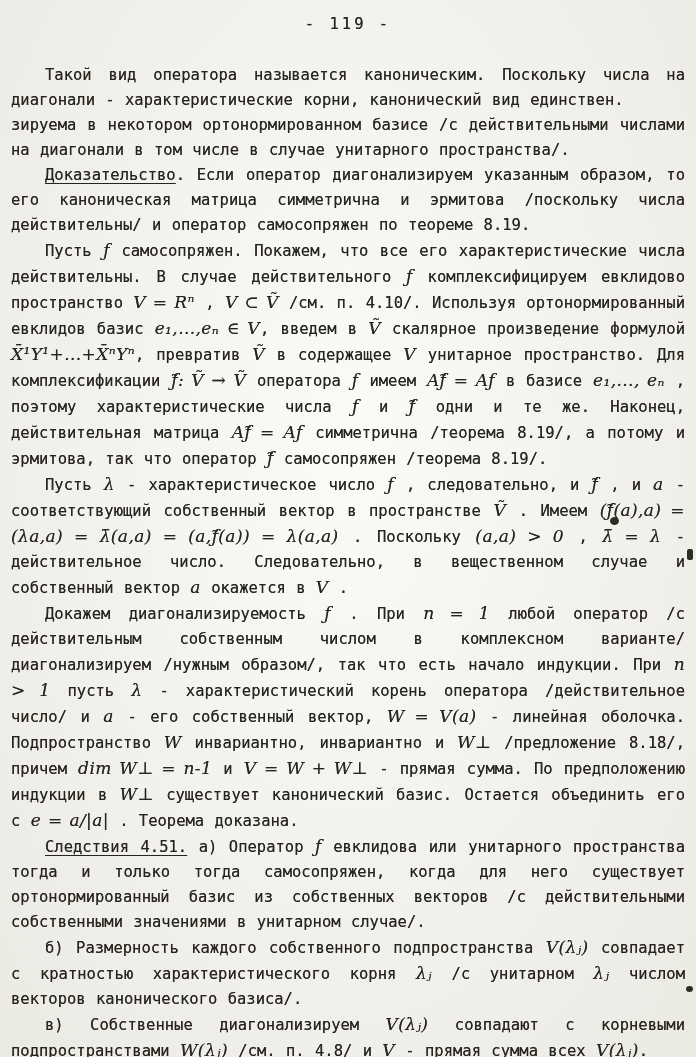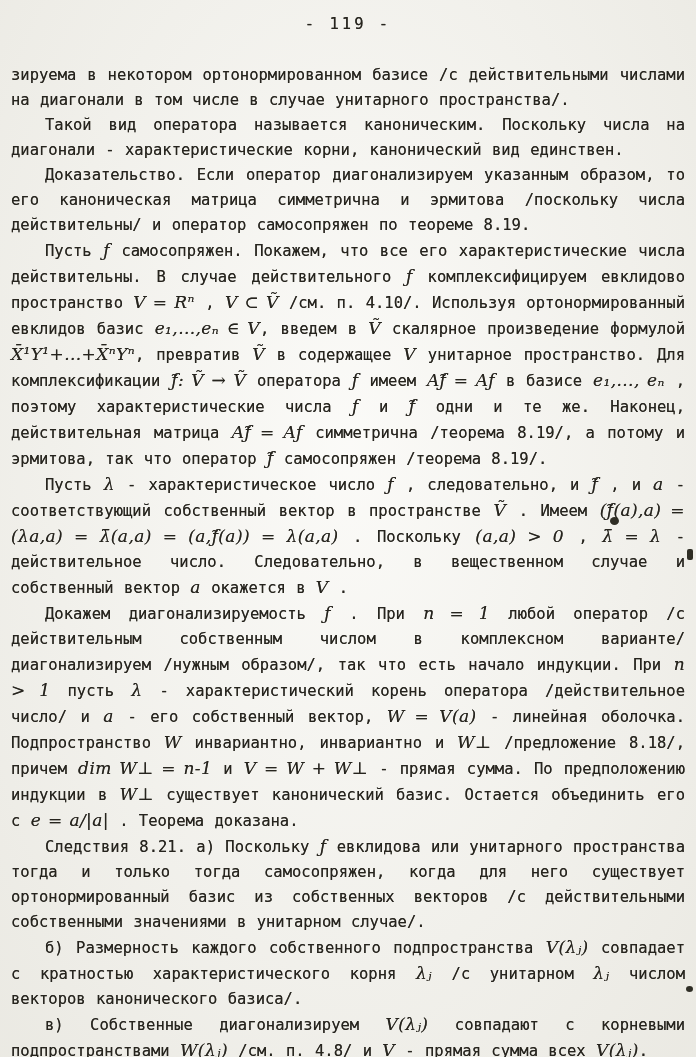--- a/index.html
+++ b/index.html
@@ -32,46 +32,47 @@
   .para.indent { text-indent:34px; }
   .tw { }
   .hw {
     font-family:"DejaVu Serif","DejaVu Sans",serif;
     font-style:italic;
     font-size:17px;
     letter-spacing:0.4px;
     color: var(--ink, #23211b);
   }
   .u {
+    text-decoration:underline;
     text-underline-offset:3px;
   }
   .speck {
     position:absolute;
     background:#1a180f;
     border-radius:50%;
     opacity:0.9;
   }
   .speck-1 { left:610px; top:517px; width:9px; height:8px; }
   .speck-2 { left:687px; top:549px; width:6px; height:11px; border-radius:2px; }
   .speck-3 { left:686px; top:986px; width:7px; height:6px; }
 </style>
 </head>
 <body>
 
 <div class="page">
   <div class="page-number">- 119 -</div>
 
   <div class="text-body">
+      <p class="para indent"><span class="tw">Такой вид оператора называется каноническим. Поскольку числа на диагонали - характеристические корни, канонический вид единствен.</span></p>
       <p class="para"><span class="tw">зируема в некотором ортонормированном базисе /с действительными числами на диагонали в том числе в случае унитарного пространства/.</span></p>
-      <p class="para indent"><span class="tw">Такой вид оператора называется каноническим. Поскольку числа на диагонали - характеристические корни, канонический вид единствен.</span></p>
       <p class="para indent"><span class="tw u">Доказательство</span><span class="tw">. Если оператор диагонализируем указанным образом, то его каноническая матрица симметрична и эрмитова /поскольку числа действительны/ и оператор самосопряжен по теореме 8.19.</span></p>
       <p class="para indent"><span class="tw">Пусть </span><span class="hw">ƒ</span><span class="tw"> самосопряжен. Покажем, что все его характеристические числа действительны. В случае действительного </span><span class="hw">ƒ</span><span class="tw"> комплексифицируем евклидово пространство </span><span class="hw">V = Rⁿ</span><span class="tw"> , </span><span class="hw">V ⊂ Ṽ</span><span class="tw"> /см. п. 4.10/. Используя ортонормированный евклидов базис </span><span class="hw">e₁,...,eₙ ∈ V</span><span class="tw">, введем в </span><span class="hw">Ṽ</span><span class="tw"> скалярное произведение формулой </span><span class="hw">X̄¹Y¹+...+X̄ⁿYⁿ</span><span class="tw">, превратив </span><span class="hw">Ṽ</span><span class="tw"> в содержащее </span><span class="hw">V</span><span class="tw"> унитарное пространство. Для комплексификации </span><span class="hw">ƒ̃: Ṽ → Ṽ</span><span class="tw"> оператора </span><span class="hw">ƒ</span><span class="tw"> имеем </span><span class="hw">Aƒ̃ = Aƒ</span><span class="tw"> в базисе </span><span class="hw">e₁,..., eₙ</span><span class="tw"> , поэтому характеристические числа </span><span class="hw">ƒ</span><span class="tw"> и </span><span class="hw">ƒ̃</span><span class="tw"> одни и те же. Наконец, действительная матрица </span><span class="hw">Aƒ̃ = Aƒ</span><span class="tw"> симметрична /теорема 8.19/, а потому и эрмитова, так что оператор </span><span class="hw">ƒ̃</span><span class="tw"> самосопряжен /теорема 8.19/.</span></p>
       <p class="para indent"><span class="tw">Пусть </span><span class="hw">λ</span><span class="tw"> - характеристическое число </span><span class="hw">ƒ</span><span class="tw"> , следовательно, и </span><span class="hw">ƒ̃</span><span class="tw"> , и </span><span class="hw">a</span><span class="tw"> - соответствующий собственный вектор в пространстве </span><span class="hw">Ṽ</span><span class="tw"> . Имеем </span><span class="hw">(ƒ̃(a),a) = (λa,a) = λ̄(a,a) = (a,ƒ̃(a)) = λ(a,a)</span><span class="tw"> . Поскольку </span><span class="hw">(a,a) &gt; 0</span><span class="tw"> , </span><span class="hw">λ̄ = λ</span><span class="tw"> - действительное число. Следовательно, в вещественном случае и собственный вектор </span><span class="hw">a</span><span class="tw"> окажется в </span><span class="hw">V</span><span class="tw"> .</span></p>
       <p class="para indent"><span class="tw">Докажем диагонализируемость </span><span class="hw">ƒ</span><span class="tw"> . При </span><span class="hw">n = 1</span><span class="tw"> любой оператор /с действительным собственным числом в комплексном варианте/ диагонализируем /нужным образом/, так что есть начало индукции. При </span><span class="hw">n &gt; 1</span><span class="tw"> пусть </span><span class="hw">λ</span><span class="tw"> - характеристический корень оператора /действительное число/ и </span><span class="hw">a</span><span class="tw"> - его собственный вектор, </span><span class="hw">W = V(a)</span><span class="tw"> - линейная оболочка. Подпространство </span><span class="hw">W</span><span class="tw"> инвариантно, инвариантно и </span><span class="hw">W⊥</span><span class="tw"> /предложение 8.18/, причем </span><span class="hw">dim W⊥ = n-1</span><span class="tw"> и </span><span class="hw">V = W + W⊥</span><span class="tw"> - прямая сумма. По предположению индукции в </span><span class="hw">W⊥</span><span class="tw"> существует канонический базис. Остается объединить его с </span><span class="hw">e = a/|a|</span><span class="tw"> . Теорема доказана.</span></p>
-      <p class="para indent"><span class="tw u">Следствия 8.21.</span><span class="tw"> а) Поскольку </span><span class="hw">ƒ</span><span class="tw"> евклидова или унитарного пространства тогда и только тогда самосопряжен, когда для него существует ортонормированный базис из собственных векторов /с действительными собственными значениями в унитарном случае/.</span></p>
+      <p class="para indent"><span class="tw u">Следствия 4.51.</span><span class="tw"> а) Оператор </span><span class="hw">ƒ</span><span class="tw"> евклидова или унитарного пространства тогда и только тогда самосопряжен, когда для него существует ортонормированный базис из собственных векторов /с действительными собственными значениями в унитарном случае/.</span></p>
       <p class="para indent"><span class="tw">б) Размерность каждого собственного подпространства </span><span class="hw">V(λⱼ)</span><span class="tw"> совпадает с кратностью характеристического корня </span><span class="hw">λⱼ</span><span class="tw"> /с унитарном </span><span class="hw">λⱼ</span><span class="tw"> числом векторов канонического базиса/.</span></p>
       <p class="para indent"><span class="tw">в) Собственные диагонализируем </span><span class="hw">V(λⱼ)</span><span class="tw"> совпадают с корневыми подпространствами </span><span class="hw">W(λⱼ)</span><span class="tw"> /см. п. 4.8/ и </span><span class="hw">V</span><span class="tw"> - прямая сумма всех </span><span class="hw">V(λⱼ)</span><span class="tw">.</span></p>
     </div>
 
   <div class="speck speck-1"></div>
   <div class="speck speck-2"></div>
   <div class="speck speck-3"></div>
 </div>
 
 </body></html>

